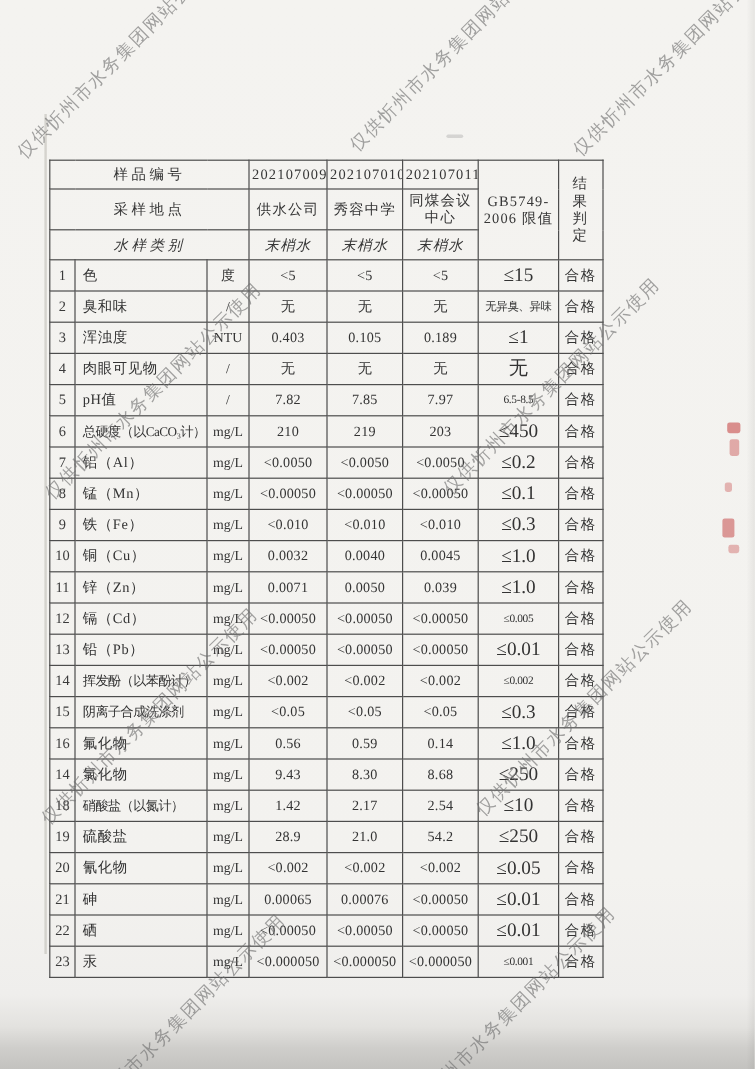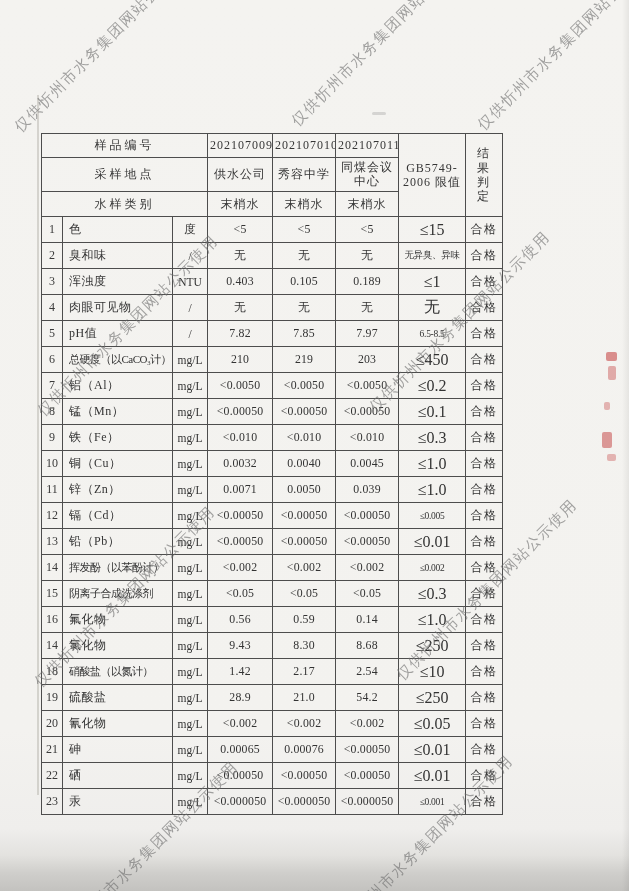--- a/index.html
+++ b/index.html
@@ -35,21 +35,21 @@
     border-collapse:collapse;table-layout:fixed;
     color:#333;font-size:12px;
   }
   table.report td{
     border:1px solid #4d4d4d;text-align:center;vertical-align:middle;
     padding:0 2px;overflow:hidden;
   }
   thead td{letter-spacing:1px;color:#363636;}
   .hrow1 td{height:23px;}
   .hrow2 td{height:33px;}
-  .hrow3 td{height:24px;}
+  .hrow3 td{height:24px;font-style:italic;}
   .hdr-label{letter-spacing:3px;}
   .loc{line-height:1.15;letter-spacing:1px;}
   .std-cell div, .res-cell div{line-height:1.2;}
   .std-cell div+div, .res-cell div+div{margin-top:0;}
   .res-cell{letter-spacing:2px;}
   tbody td{height:25px;}
   .c-no{color:#3a3a3a;}
   .c-item{text-align:left !important;padding-left:6px !important;white-space:nowrap;letter-spacing:0.5px;}
   .c-item.long{font-size:11px;letter-spacing:-0.5px;}
   .c-unit{font-size:11.5px;}

